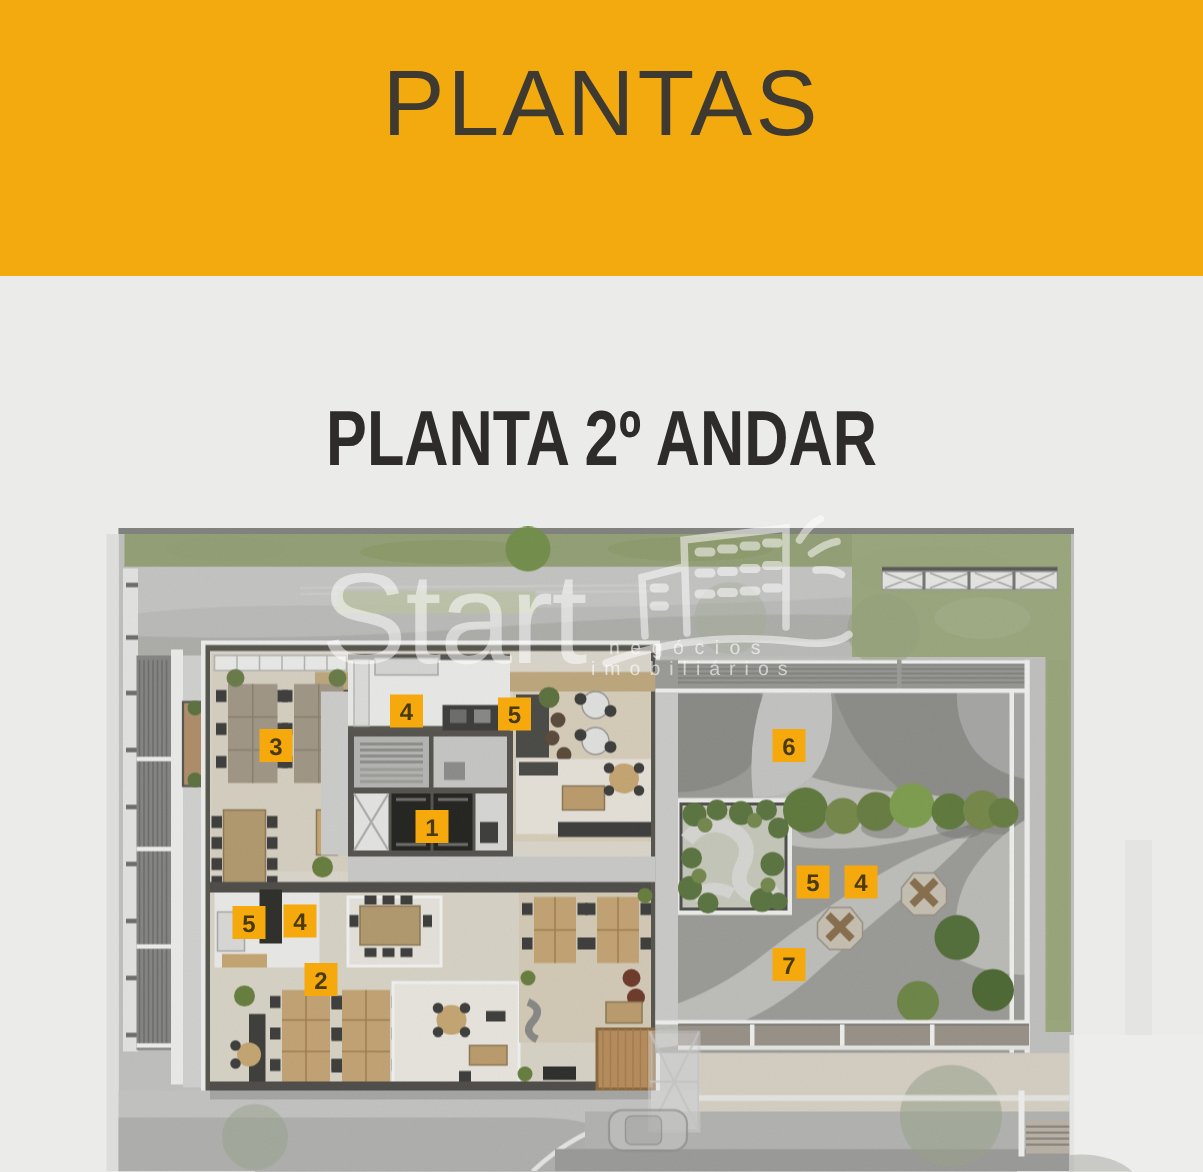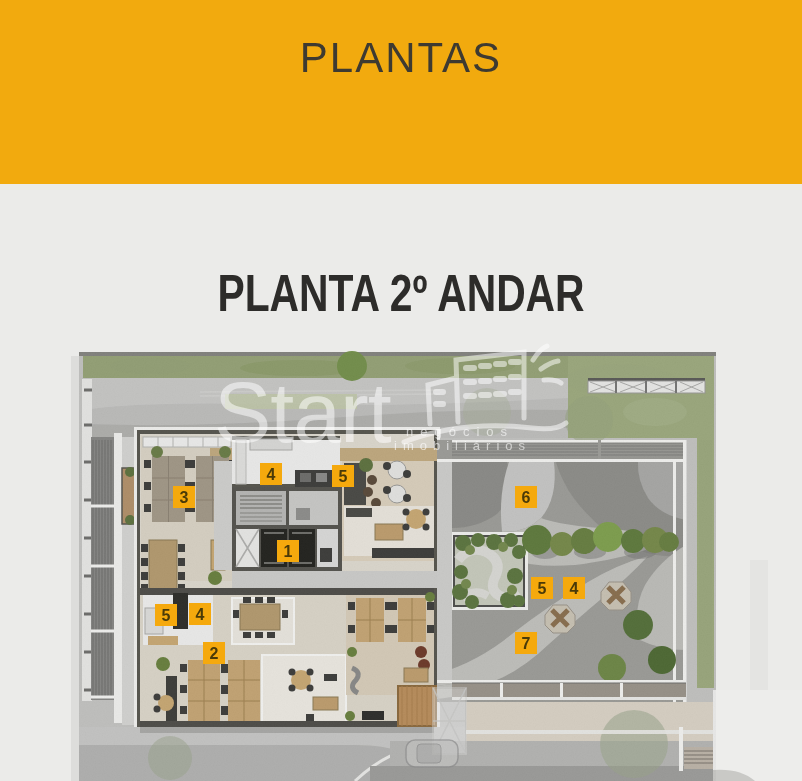--- a/index.html
+++ b/index.html
@@ -1,17 +1,17 @@
 <!DOCTYPE html>
 <html><head>
 <meta charset="utf-8">
 <style>
 html,body{margin:0;padding:0;width:802px;height:781px;background:#EBEBE9;font-family:"Liberation Sans",sans-serif;overflow:hidden}
 #banner{position:absolute;left:0;top:0;width:802px;height:184px;background:#F2AA0E}
-#plantas{position:absolute;left:0;top:34px;width:802px;text-align:center;font-size:42px;font-weight:400;color:#3E3A31;letter-spacing:2px}
+#plantas{position:absolute;left:0;top:34px;width:802px;text-align:center;font-size:62px;font-weight:400;color:#3E3A31;letter-spacing:2px}
 #subtitle{position:absolute;left:0;top:263px;width:802px;text-align:center;font-size:52px;font-weight:bold;color:#2D2C2A;transform:scaleX(0.785)}
 #plan{position:absolute;left:0;top:0}
 </style>
 </head>
 <body>
 
 <div id="banner"></div>
 
 <div id="plantas">PLANTAS</div>
 

